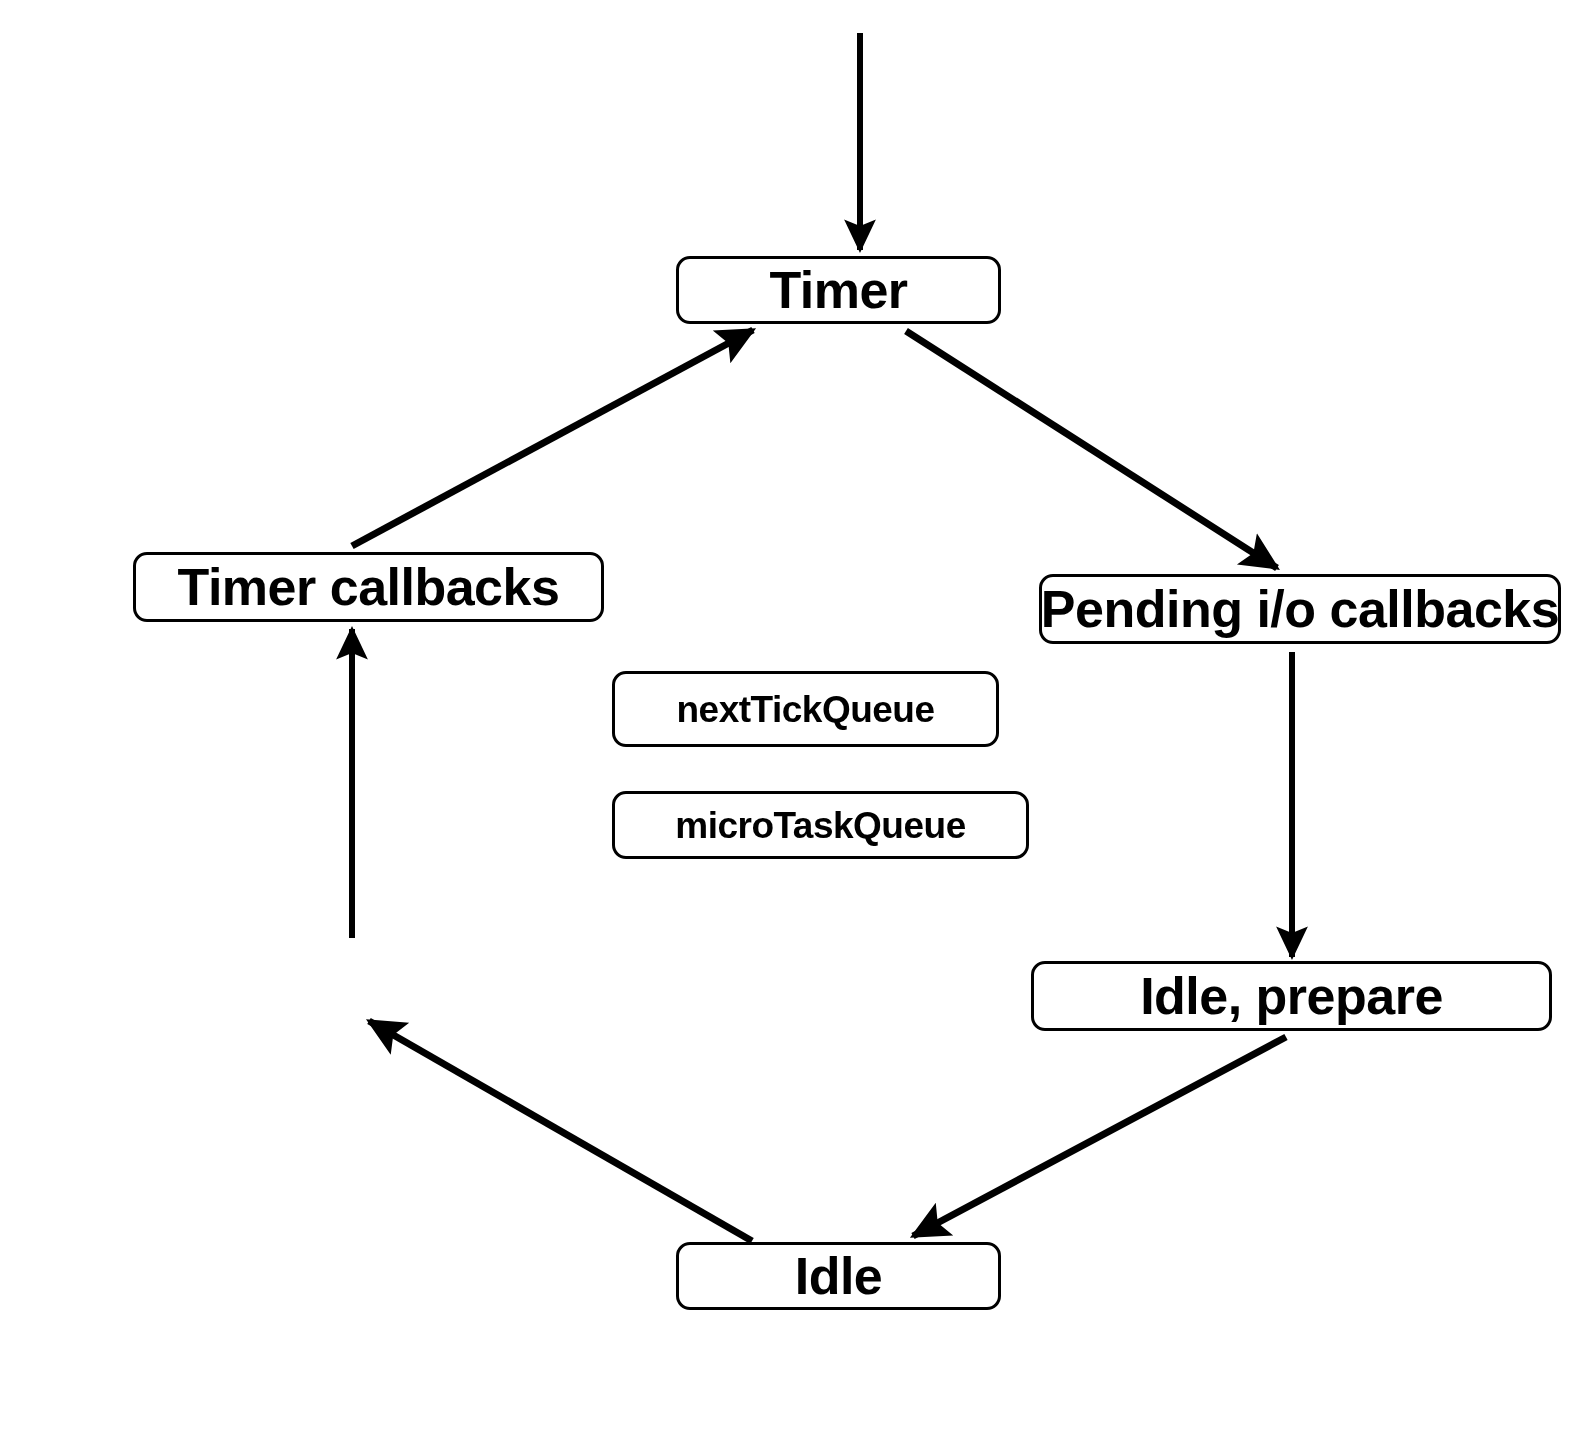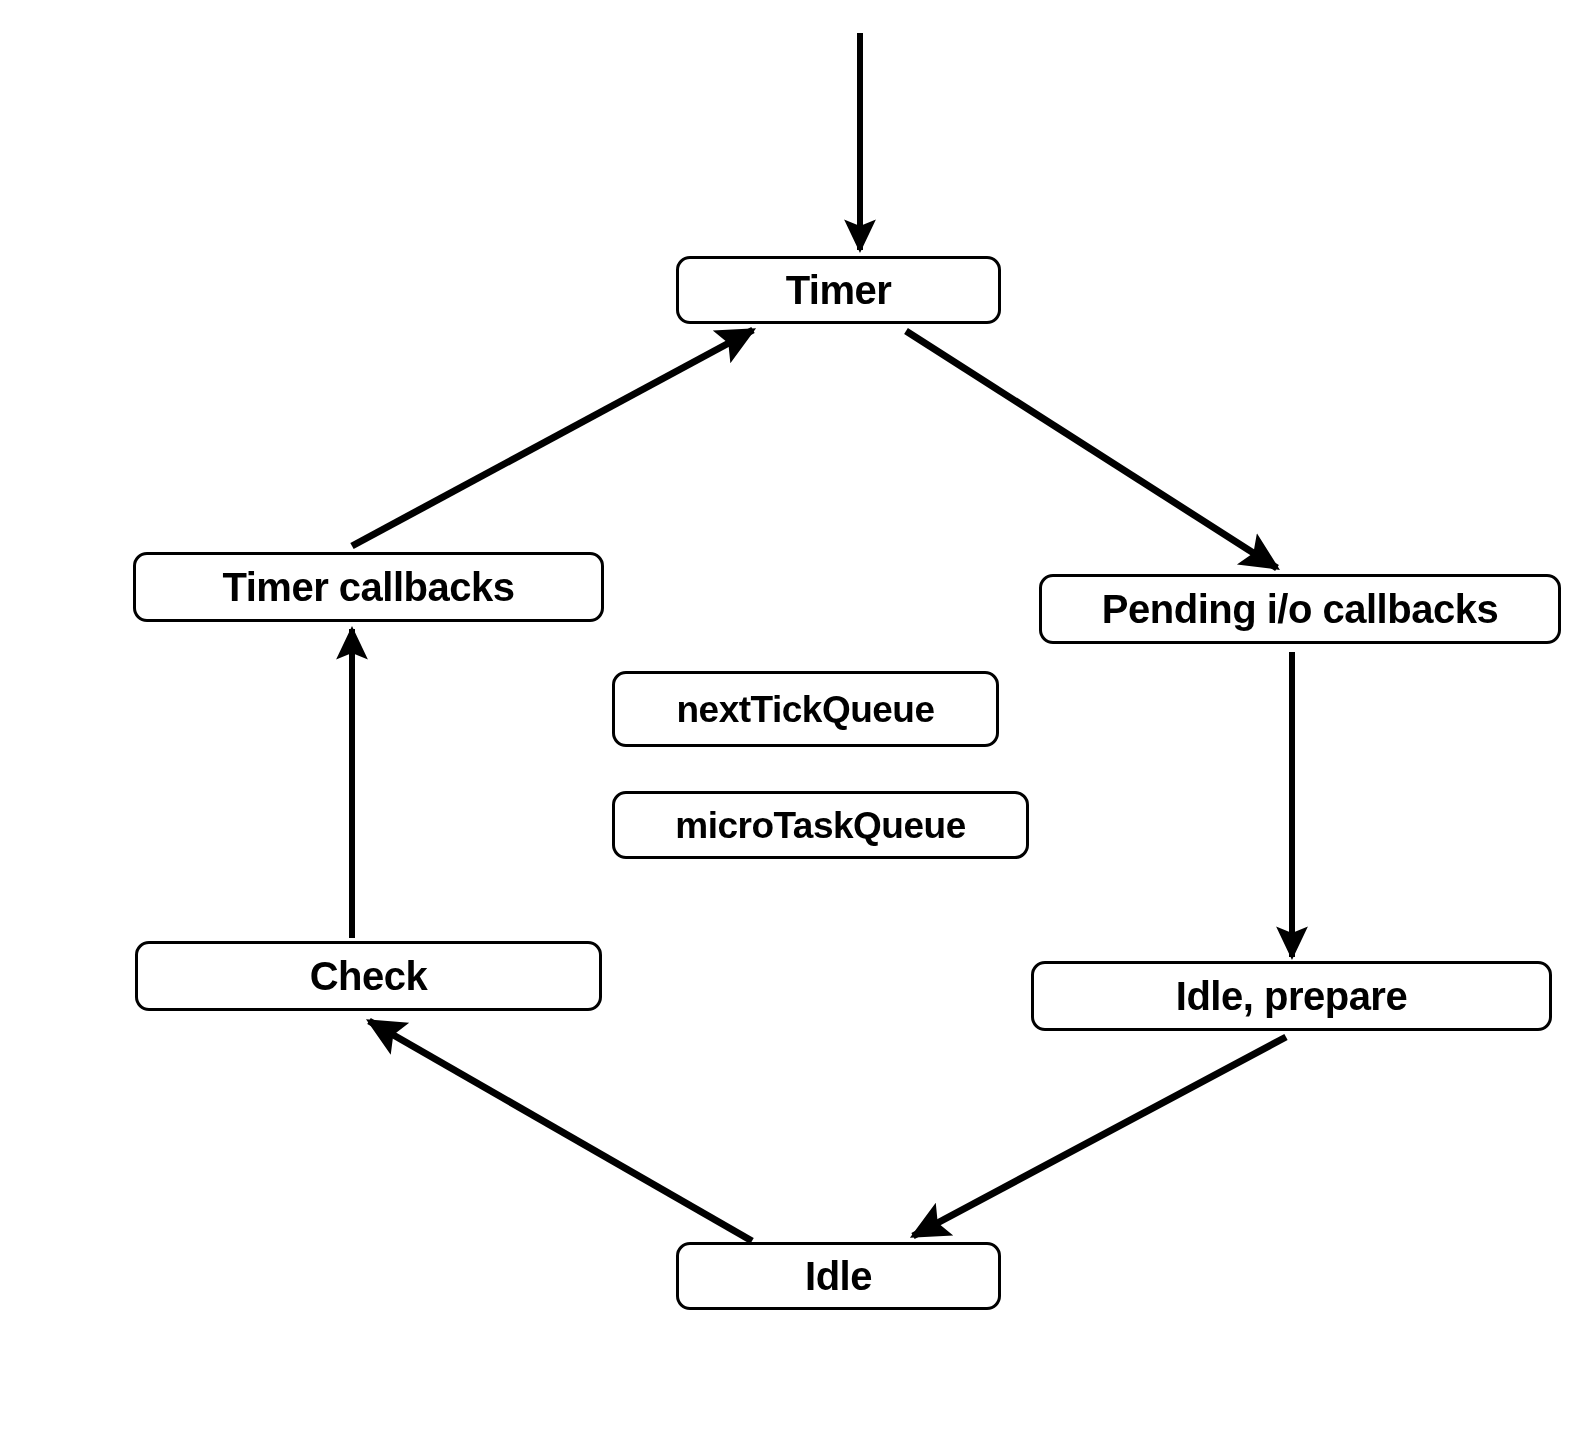--- a/index.html
+++ b/index.html
@@ -31,21 +31,21 @@
     align-items: center;
     justify-content: center;
     background: #ffffff;
     border: 3px solid #000000;
     border-radius: 14px;
     z-index: 5;
   }
   .node-label {
     font-family: "Liberation Sans", sans-serif;
     font-weight: bold;
-    font-size: 40px;
+    font-size: 52px;
     line-height: 1;
     color: #000000;
     letter-spacing: -0.5px;
     white-space: nowrap;
   }
   
   #node-timer      { left: 676px;  top: 256px;  width: 325px; height: 68px; }
   #node-close      { left: 133px;  top: 552px;  width: 471px; height: 70px; }
   #node-pending    { left: 1039px; top: 574px;  width: 522px; height: 70px; }
   #node-nexttick   { left: 612px;  top: 671px;  width: 387px; height: 76px; }
@@ -93,23 +93,20 @@
   </div>
 
   <div class="node" id="node-idle">
     <span class="node-label">Idle, prepare</span>
   </div>
 
   <div class="node" id="node-poll">
     <span class="node-label">Idle</span>
   </div>
 
-  <div class="node" id="node-check">
-    <span class="node-label">Check</span>
-  </div>
 
   <div class="node" id="node-close">
     <span class="node-label">Timer callbacks</span>
   </div>
 
   <div class="node" id="node-nexttick">
     <span class="node-label">nextTickQueue</span>
   </div>
 
   <div class="node" id="node-microtask">

